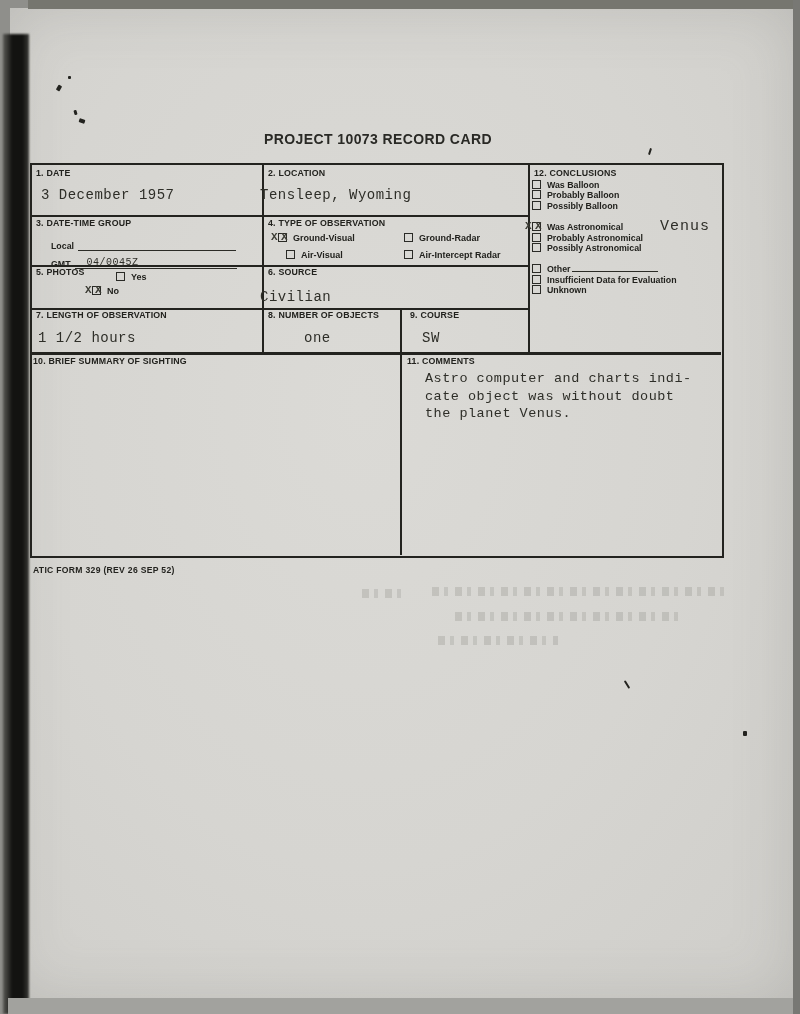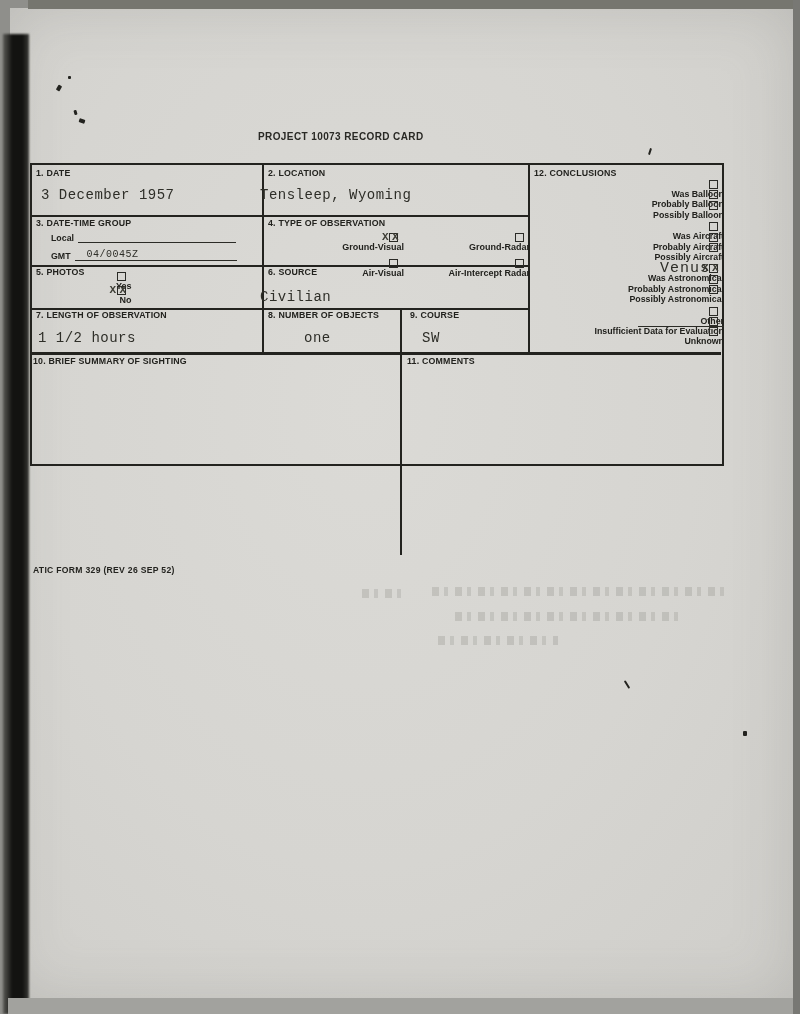--- a/index.html
+++ b/index.html
@@ -8,38 +8,38 @@
   .paper{position:absolute;left:10px;top:8px;width:783px;height:992px;
     background:radial-gradient(ellipse at 45% 40%, #dbdad6 0%, #d6d5d1 55%, #cfceca 100%);
     box-shadow:inset 0 0 60px rgba(110,110,105,.22);}
   .top-band{position:absolute;left:28px;top:0;width:765px;height:9px;background:#76766f;}
   .left-strip{position:absolute;left:3px;top:34px;width:26px;height:980px;
     background:linear-gradient(90deg,#5a5a56 0%,#131311 35%,#131311 75%,#3a3a36 100%);
     filter:blur(1.2px);}
   .right-edge{position:absolute;right:0;top:0;width:7px;height:1014px;background:#787874;}
   .bottom-band{position:absolute;left:8px;top:998px;width:785px;height:16px;background:#a2a29e;}
 
-  .title{position:absolute;left:258px;top:131px;width:240px;
-    font-weight:700;font-size:10px;letter-spacing:.4px;color:#292925;}
-
-  .card{position:absolute;left:30px;top:163px;width:694px;height:303px;
+  .title{position:absolute;left:258px;top:131px;width:240px;text-align:center;
+    font-weight:700;font-size:14px;letter-spacing:.4px;color:#292925;}
+
+  .card{position:absolute;left:30px;top:163px;width:694px;height:395px;
     border:2.5px solid #23231f;box-sizing:border-box;}
   .ln{position:absolute;background:#23231f;}
 
   .flabel{position:absolute;font-weight:700;font-size:8.8px;letter-spacing:.2px;color:#22221e;white-space:nowrap;}
   .typed{position:absolute;font-family:"Liberation Mono","DejaVu Sans Mono",monospace;
     color:#2e2e28;font-size:13.5px;letter-spacing:.5px;white-space:pre-line;}
 
-  .uline-row{position:absolute;display:flex;align-items:flex-end;}
+  .uline-row{position:absolute;display:flex;align-items:flex-end;margin-top:8px;}
   .uline-row .ul-label{font-weight:700;font-size:8.8px;color:#22221e;margin-right:4px;}
   .uline-row .ul-line{border-bottom:1.6px solid #2b2b26;height:12px;box-sizing:border-box;
     font-family:"Liberation Mono","DejaVu Sans Mono",monospace;font-size:10px;color:#2e2e28;
     letter-spacing:.5px;padding-left:12px;}
 
-  .ckitem{display:flex;align-items:flex-end;position:relative;white-space:nowrap;flex-direction:column;}
+  .ckitem{display:flex;align-items:flex-start;position:relative;white-space:nowrap;}
   .ckitem .lbl{font-weight:700;color:#22221e;}
   .cb{display:inline-block;width:7px;height:7px;border:1.6px solid #2a2a26;position:relative;
     margin-right:6px;flex:none;background:transparent;}
   .xm{position:absolute;font-family:"Liberation Mono","DejaVu Sans Mono",monospace;
     font-weight:700;font-size:11px;color:#3c3c34;top:-3px;}
   .xm1{left:-8px;} .xm2{left:2px;}
   .note{position:absolute;left:128px;top:-4px;font-family:"Liberation Mono","DejaVu Sans Mono",monospace;
     font-size:15px;color:#2e2e28;letter-spacing:1px;}
   .under{display:inline-block;width:86px;border-bottom:1.5px solid #2b2b26;height:7px;margin-left:2px;}
 
@@ -162,49 +162,38 @@
     <div class="flabel" style="left:4px;top:145px;">7. LENGTH OF OBSERVATION</div>
     <div class="typed" style="left:6px;top:165px;font-size:14px;">1 1/2 hours</div>
     <div class="flabel" style="left:236px;top:145px;">8. NUMBER OF OBJECTS</div>
     <div class="typed" style="left:272px;top:165px;font-size:14px;">one</div>
     <div class="flabel" style="left:378px;top:145px;">9. COURSE</div>
     <div class="typed" style="left:390px;top:165px;font-size:14px;">SW</div>
 
     <div class="flabel" style="left:1px;top:191px;">10. BRIEF SUMMARY OF SIGHTING</div>
 
     <div class="flabel" style="left:375px;top:191px;">11. COMMENTS</div>
+    <div class="typed" style="left:393px;top:205px;line-height:17.5px;">Astro computer and charts indi-
+cate object was without doubt
+the planet Venus.</div>
 
     <div class="flabel" style="left:502px;top:3px;">12. CONCLUSIONS</div>
     <div id="conclusions-list">
         <div class="cgroup">
           <div class="ckitem">
             <span class="cb"></span>
             <span class="lbl">Was Balloon</span>
           </div>
           <div class="ckitem">
             <span class="cb"></span>
             <span class="lbl">Probably Balloon</span>
           </div>
           <div class="ckitem">
             <span class="cb"></span>
             <span class="lbl">Possibly Balloon</span>
-          </div>
-        </div>
-        <div class="cgroup">
-          <div class="ckitem">
-            <span class="cb"></span>
-            <span class="lbl">Was Aircraft</span>
-          </div>
-          <div class="ckitem">
-            <span class="cb"></span>
-            <span class="lbl">Probably Aircraft</span>
-          </div>
-          <div class="ckitem">
-            <span class="cb"></span>
-            <span class="lbl">Possibly Aircraft</span>
           </div>
         </div>
         <div class="cgroup">
           <div class="ckitem">
             <span class="cb">
               <span class="xm xm1">X</span>
               <span class="xm xm2">X</span>
             </span>
             <span class="lbl">Was Astronomical</span>
             <span class="note">Venus</span>

